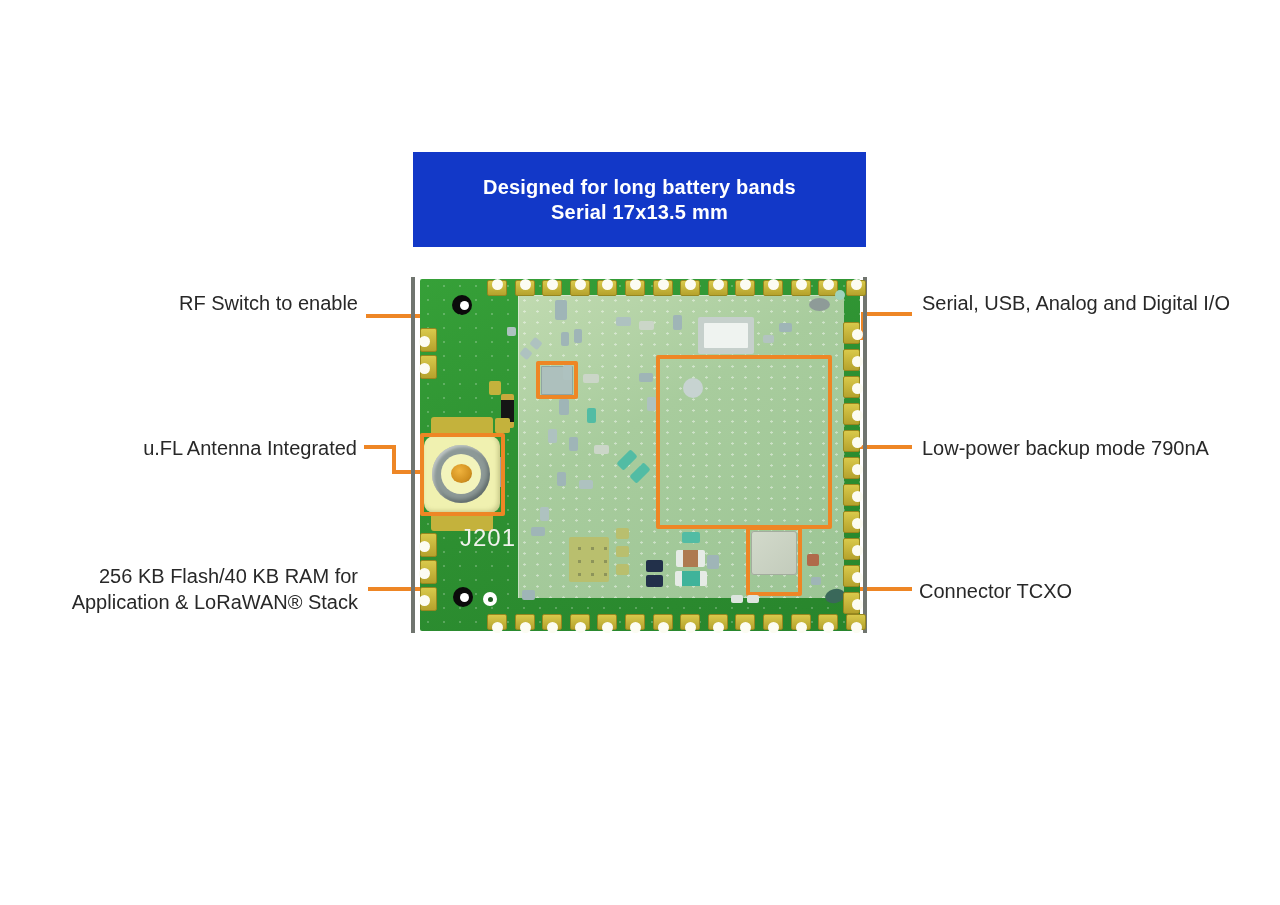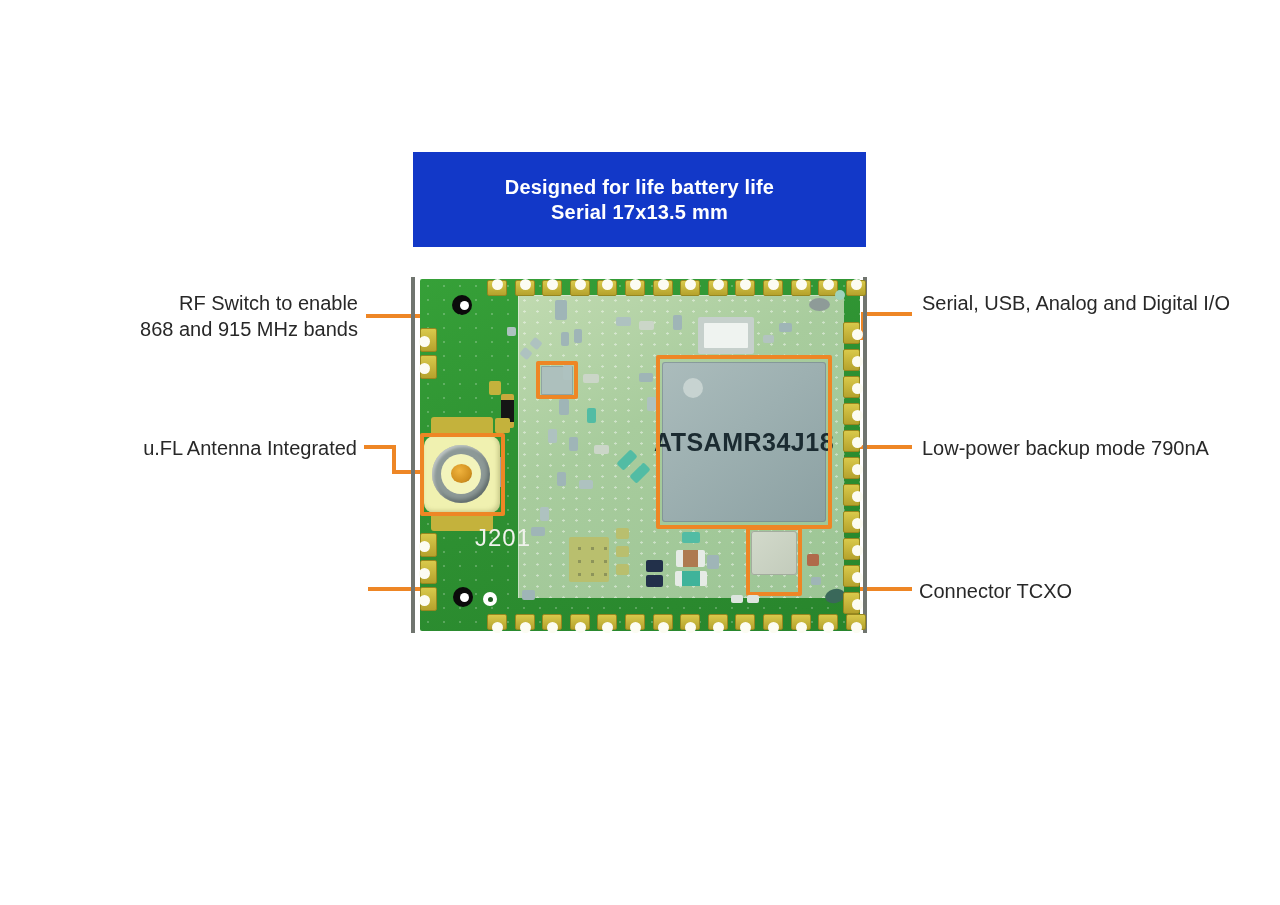--- a/index.html
+++ b/index.html
@@ -38,42 +38,43 @@
         box-shadow:inset 0 0 0 1px rgba(110,130,132,.55);
         display:flex;align-items:center;justify-content:center;}
   .chip span{font-size:25px;font-weight:bold;color:#1B2B31;letter-spacing:.5px;}
   .pin1{position:absolute;left:272px;top:101px;width:20px;height:20px;border-radius:50%;background:#C7D3D1;}
   .crystal{position:absolute;left:287px;top:40px;width:56px;height:37px;background:#C6D0CC;border-radius:2px;}
   .crystal div{position:absolute;left:6px;top:6px;width:44px;height:25px;background:#EFF3F0;border-radius:1px;}
   .rfswitch{position:absolute;left:130px;top:89px;width:32px;height:29px;background:#ADC0BD;
             box-shadow:inset 0 0 0 1px #8FA5A2;border-radius:1px;}
   .tcxo{position:absolute;left:340px;top:254px;width:46px;height:44px;border-radius:3px;
         background:linear-gradient(135deg,#D3DACB 0%,#C2CBBB 100%);box-shadow:inset 0 0 0 1px #A3AD9E;}
-  .designator{position:absolute;left:34px;top:247px;width:86px;text-align:right;
+  .designator{position:absolute;left:34px;top:247px;width:86px;text-align:center;
               font-size:24px;color:#F0F2EC;letter-spacing:1px;}
   .cap3{position:absolute;border-radius:2px;}
 </style>
 </head>
 <body>
 
 <div class="stage">
 
   <div class="title-box">
-    <span>Designed for life battery life</span>
+    <span>Designed for long battery bands</span>
     <span>Serial 17x13.5 mm</span>
   </div>
 
   <div class="label r" style="top:290px;right:922px;">
     <div>RF Switch to enable</div>
-    <div>868 and 915 MHz bands</div>
   </div>
   <div class="label r" style="top:435px;right:923px;">
     <div>u.FL Antenna Integrated</div>
   </div>
   <div class="label r" style="top:563px;right:922px;">
+    <div>256 KB Flash/40 KB RAM for</div>
+    <div>Application &amp; LoRaWAN® Stack</div>
   </div>
 
   <div class="label" style="top:290px;left:922px;">
     <div>Serial, USB, Analog and Digital I/O</div>
   </div>
   <div class="label" style="top:435px;left:922px;">
     <div>Low-power backup mode 790nA</div>
   </div>
   <div class="label" style="top:578px;left:919px;">
     <div>Connector TCXO</div>
@@ -127,23 +128,20 @@
     <div class="abs" style="left:80px;top:180px;width:14px;height:30px;background:#9AA7A4;border-radius:2px;"></div>
     <div class="abs" style="left:13px;top:159px;width:76px;height:77px;background:#F0F1B0;border-radius:10px;box-shadow:inset -2px -2px 4px rgba(120,120,60,.35);"></div>
     <div class="abs circle" style="left:21px;top:168px;width:58px;height:58px;background:#8D9997;box-shadow:inset 2px 2px 3px rgba(255,255,255,.45), inset -2px -3px 4px rgba(40,50,50,.45);"></div>
     <div class="abs circle" style="left:30px;top:177px;width:40px;height:40px;background:#F3F4BC;"></div>
     <div class="abs circle" style="left:40px;top:187px;width:21px;height:19px;background:radial-gradient(circle at 40% 35%,#F0B33E,#D08F1F 65%,#9C6714);"></div>
     <div class="obox" style="left:9px;top:156px;width:85px;height:83px;"></div>
     <div class="designator">J201</div>
 
     <div class="abs" style="left:90px;top:117px;width:13px;height:34px;border-radius:2px;background:linear-gradient(#C9A93C 0 6px,#151515 6px calc(100% - 6px),#C9A93C calc(100% - 6px) 100%);"></div>
 
-    <div class="chip">
-      <span>ATSAMR34J18</span>
-    </div>
     <div class="pin1"></div>
     <div class="obox" style="left:245px;top:78px;width:176px;height:174px;"></div>
 
     <div class="tcxo"></div>
     <div class="obox" style="left:335px;top:249px;width:56px;height:70px;"></div>
 
     <div class="cap3" style="left:265px;top:273px;width:29px;height:17px;background:linear-gradient(90deg,#E6EBE6 0 7px,#AE7A50 7px 22px,#E6EBE6 22px);"></div>
     <div class="cap3" style="left:264px;top:294px;width:32px;height:15px;background:linear-gradient(90deg,#E6EBE6 0 7px,#3FB39A 7px 25px,#E6EBE6 25px);"></div>
     <div class="abs" style="left:158px;top:260px;width:40px;height:45px;background:#B9BF6E;border-radius:2px;background-image:radial-gradient(#8D945A 1.5px,transparent 2px);background-size:13px 13px;background-position:4px 5px;"></div>
   <div class="pad" style="left: 76px; top: 3px; width: 20px; height: 16px;">

